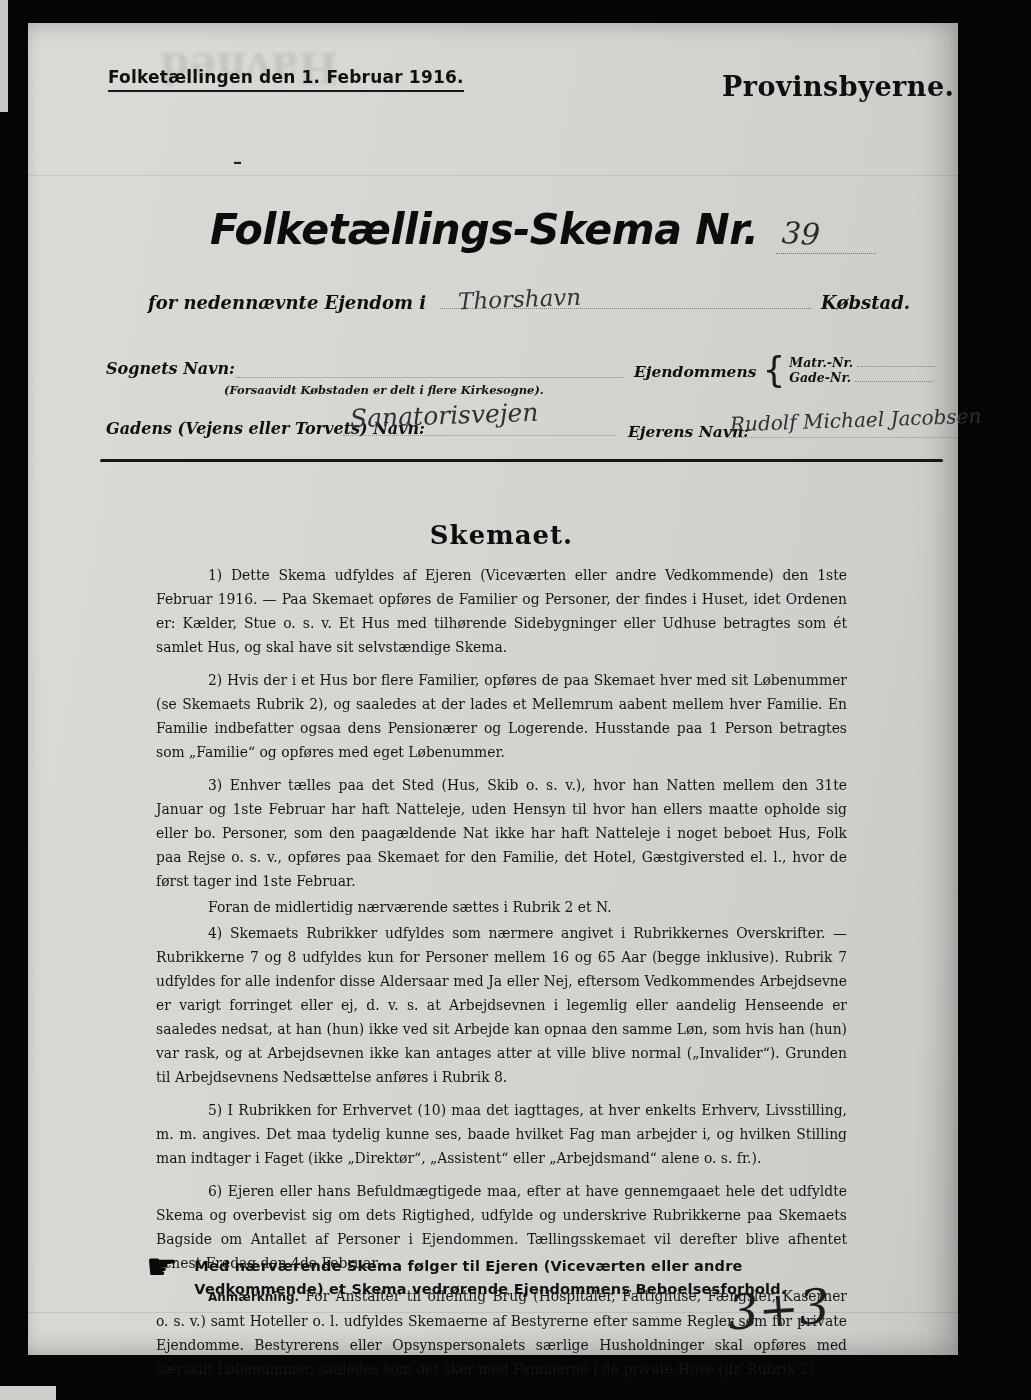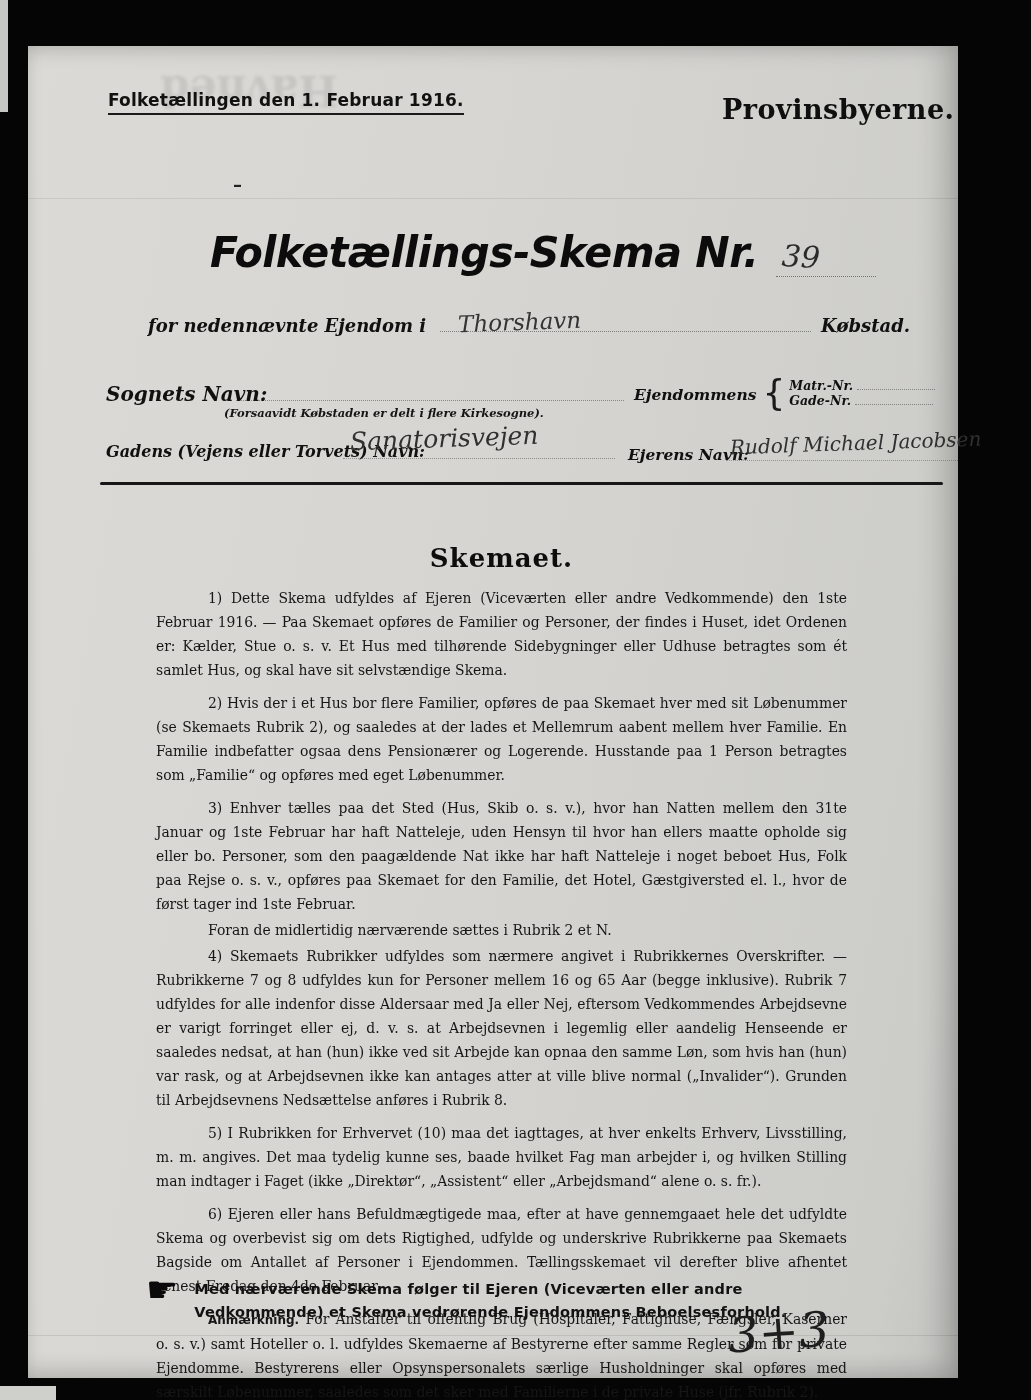--- a/index.html
+++ b/index.html
@@ -1,20 +1,20 @@
 <!DOCTYPE html>
 <html><head>
 <meta charset="utf-8">
 <style>
   * { margin:0; padding:0; box-sizing:border-box; }
   html,body { width:1031px; height:1400px; background:#050505; overflow:hidden; position:relative;
               font-family:"DejaVu Serif", serif; }
 
   .paper {
-    position:absolute; left:28px; top:46px; width:930px; height:1332px;
+    position:absolute; left:28px; top:23px; width:930px; height:1332px;
     background:linear-gradient(100deg,#dbdad6 0%, #d6d5d1 45%, #ccccc9 92%, #c2c2bf 100%);
     box-shadow: inset -16px 0 26px rgba(0,0,0,0.16), inset 0 -10px 18px rgba(0,0,0,0.07), inset 0 6px 12px rgba(0,0,0,0.05);
   }
   .edge-sliver-top { position:absolute; left:0; top:0; width:8px; height:112px; background:#c6c6c3; }
   .edge-sliver-bottom { position:absolute; left:0; top:1386px; width:56px; height:14px; background:#cfcfcc; }
 
   
   .hdr-left {
     position:absolute; left:80px; top:44px;
     font-family:"DejaVu Sans", sans-serif; font-weight:bold; font-size:17px; color:#111;
@@ -44,21 +44,21 @@
 
   .subtitle-row { position:absolute; left:120px; top:260px; width:762px; display:flex; align-items:baseline; }
   .subtitle-label, .subtitle-suffix {
     font-family:"DejaVu Serif", serif; font-weight:bold; font-style:italic; font-size:18px; color:#101010; white-space:nowrap;
   }
   .subtitle-line { flex:1; border-bottom:1.5px dotted rgba(40,40,40,0.5); margin:0 10px 3px 14px; position:relative; height:26px; }
   .subtitle-value { position:absolute; left:18px; bottom:-4px; font-size:23px; transform:rotate(-2deg); color:#333; }
 
   
   .lbl { font-family:"DejaVu Serif", serif; font-weight:bold; font-style:italic; color:#101010; white-space:nowrap; }
-  .sognets-label { position:absolute; left:78px; top:336px; font-size:20px; }
+  .sognets-label { position:absolute; left:78px; top:336px; font-size:16px; }
   .sognets-line { position:absolute; left:208px; top:354px; width:388px; border-bottom:1.5px dotted rgba(40,40,40,0.45); }
   .sognets-note { position:absolute; left:196px; top:360px; font-size:11.5px; font-weight:bold; font-style:italic; color:#151515; }
 
   .ejendommens-block { position:absolute; left:606px; top:326px; display:flex; align-items:center; }
   .ejendommens-label { font-size:15.5px; margin-top:4px; }
   .brace { font-family:"DejaVu Sans", sans-serif; font-size:36px; font-weight:normal; color:#1a1a1a; margin:0 4px 0 6px; }
   .nr-col { display:flex; flex-direction:column; }
   .nr-row { display:flex; align-items:baseline; }
   .nr-lbl { font-size:12.5px; }
   .nr-line { width:78px; border-bottom:1px dotted rgba(40,40,40,0.45); margin-left:4px; }

